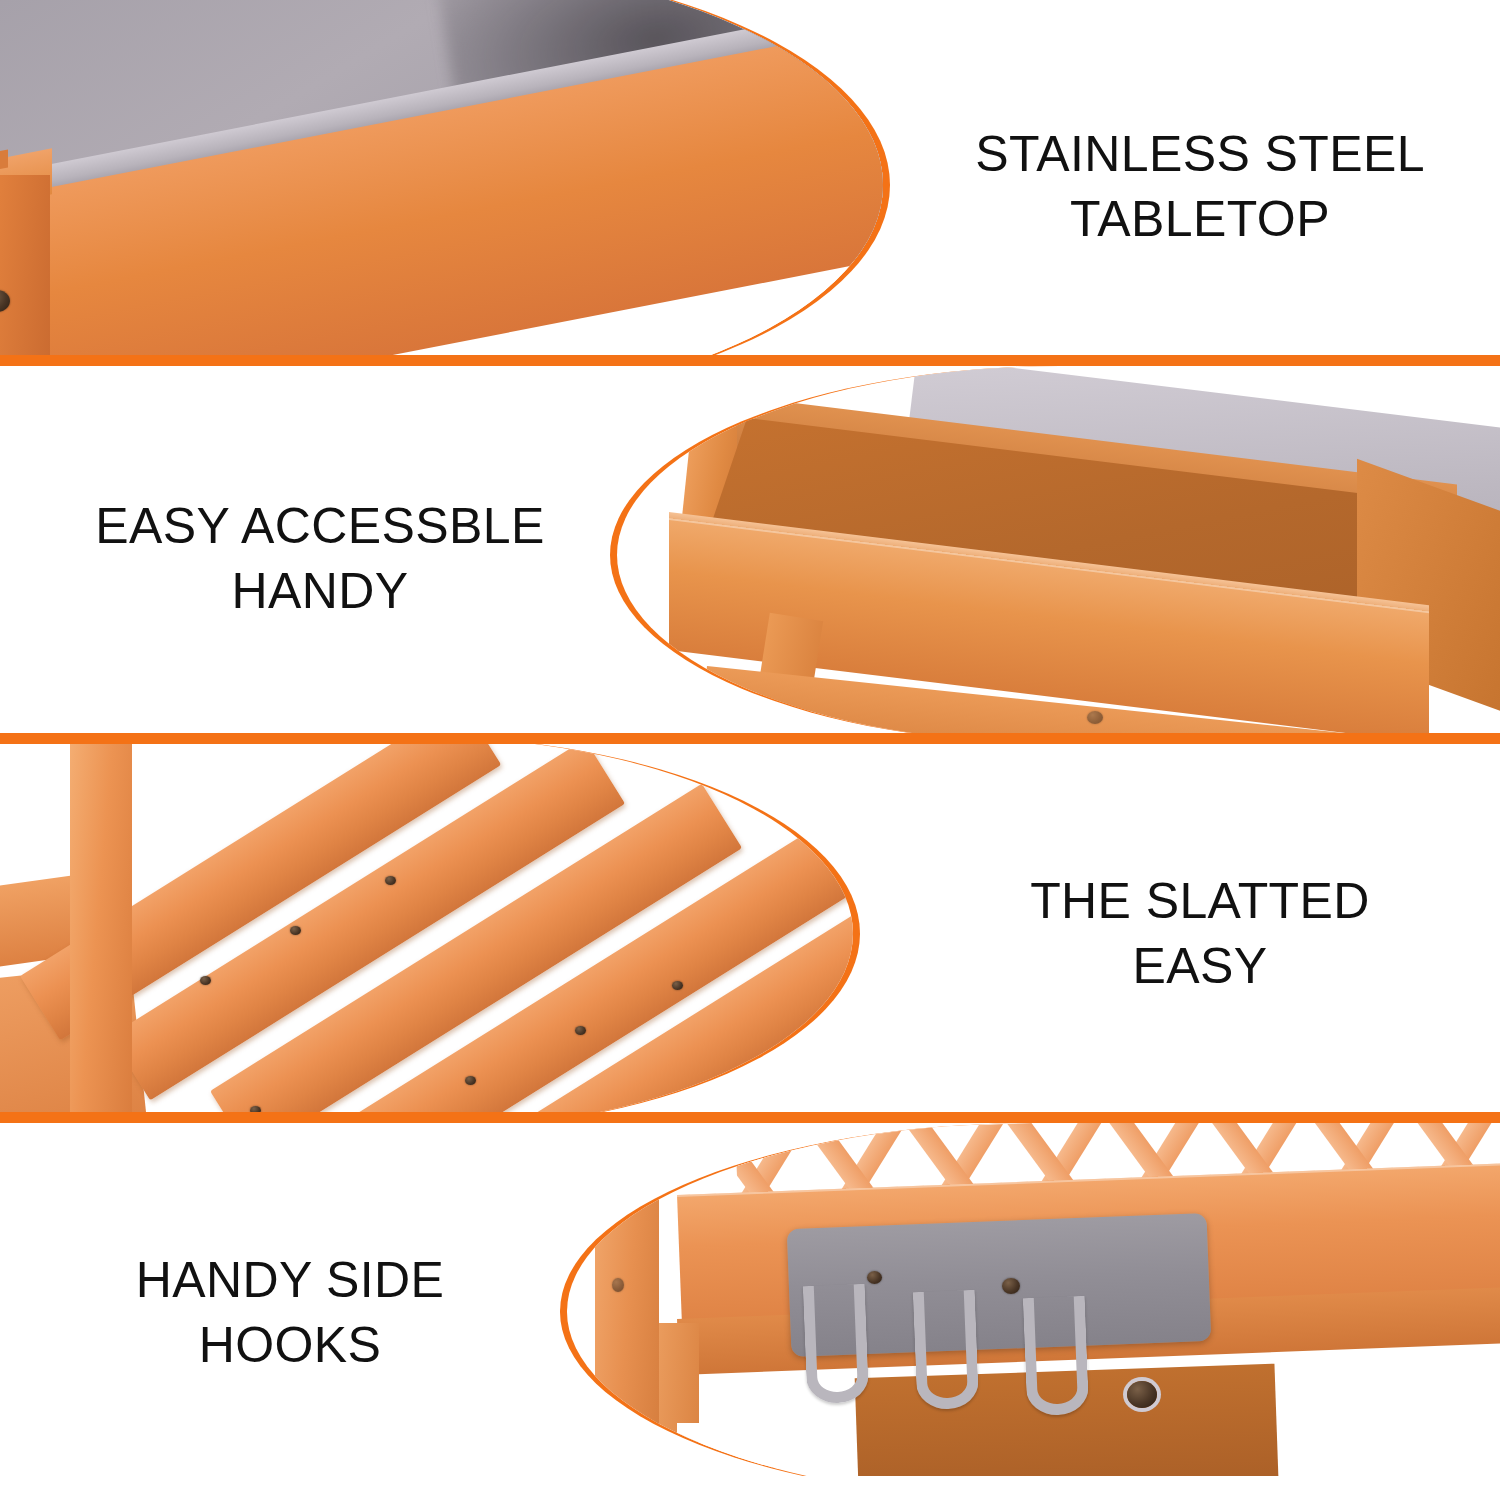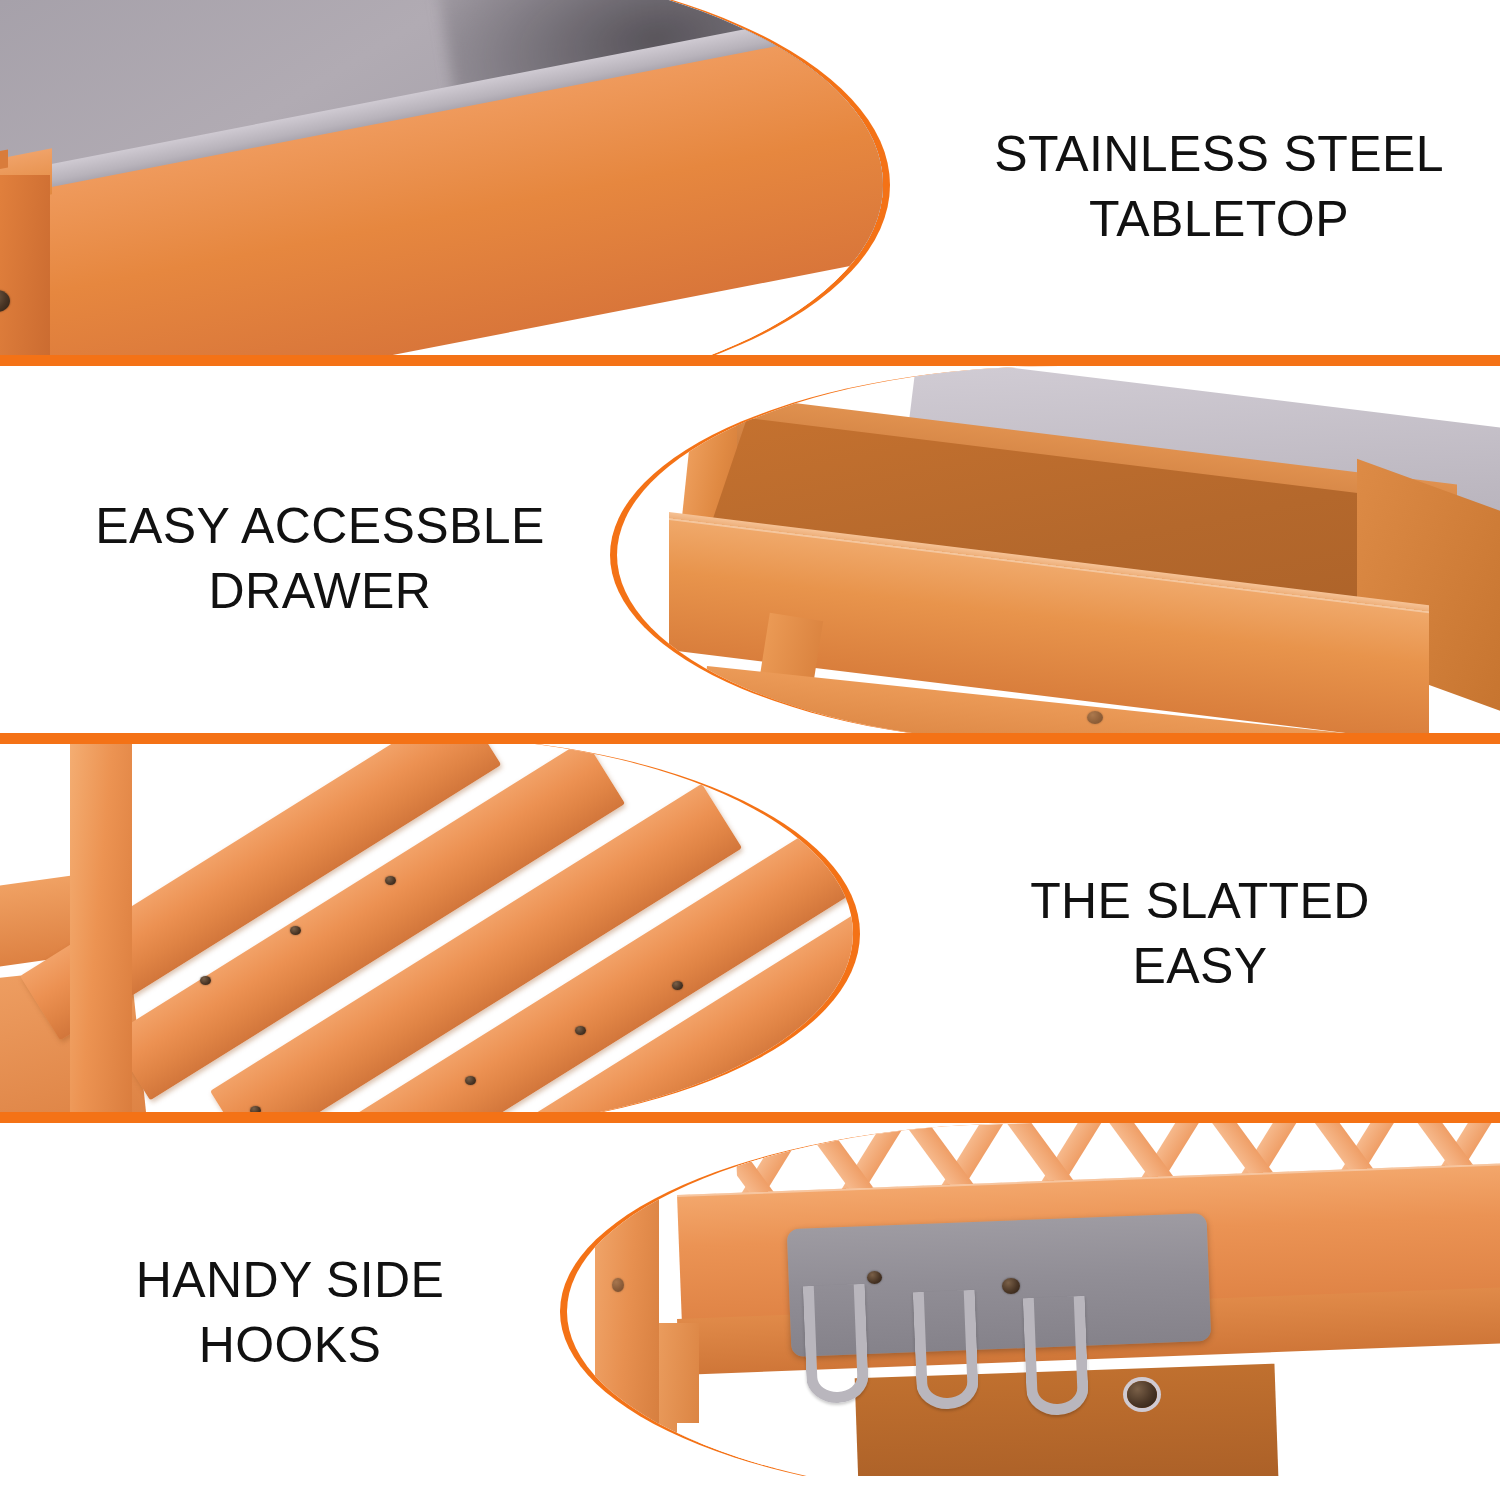--- a/index.html
+++ b/index.html
@@ -202,29 +202,29 @@
           <div class="ss-smudge"></div>
           <div class="ss-edge"></div>
           <div class="p1-rail"></div>
           <div class="p1-leg-top"></div>
           <div class="p1-leg"></div>
           <div class="p1-notch"></div>
           <div class="screw" style="left:104px; top:330px; width:26px; height:22px;"></div>
         </div>
       </div>
     </div>
-    <div class="caption" style="left:949px; top:122px; width:540px;">STAINLESS STEEL
+    <div class="caption" style="left:930px; top:122px; width:540px;">STAINLESS STEEL
 TABLETOP</div>
   </div>
 
   <div class="divider" style="top:355px;"></div>
 
   <div class="panel" id="p2">
     <div class="caption" style="left:40px; top:128px; width:560px;">EASY ACCESSBLE
-DRAWER</div>
+HANDY</div>
     <div class="photo-wrap" id="p2-photo">
       <div class="photo-mask mask-left">
         <div class="scene">
           <div class="d-leg"></div>
           <div class="d-top"></div>
           <div class="d-toplip"></div>
           <div class="d-backwall"></div>
           <div class="d-inner"></div>
           <div class="d-side"></div>
           <div class="d-front-lip"></div>

